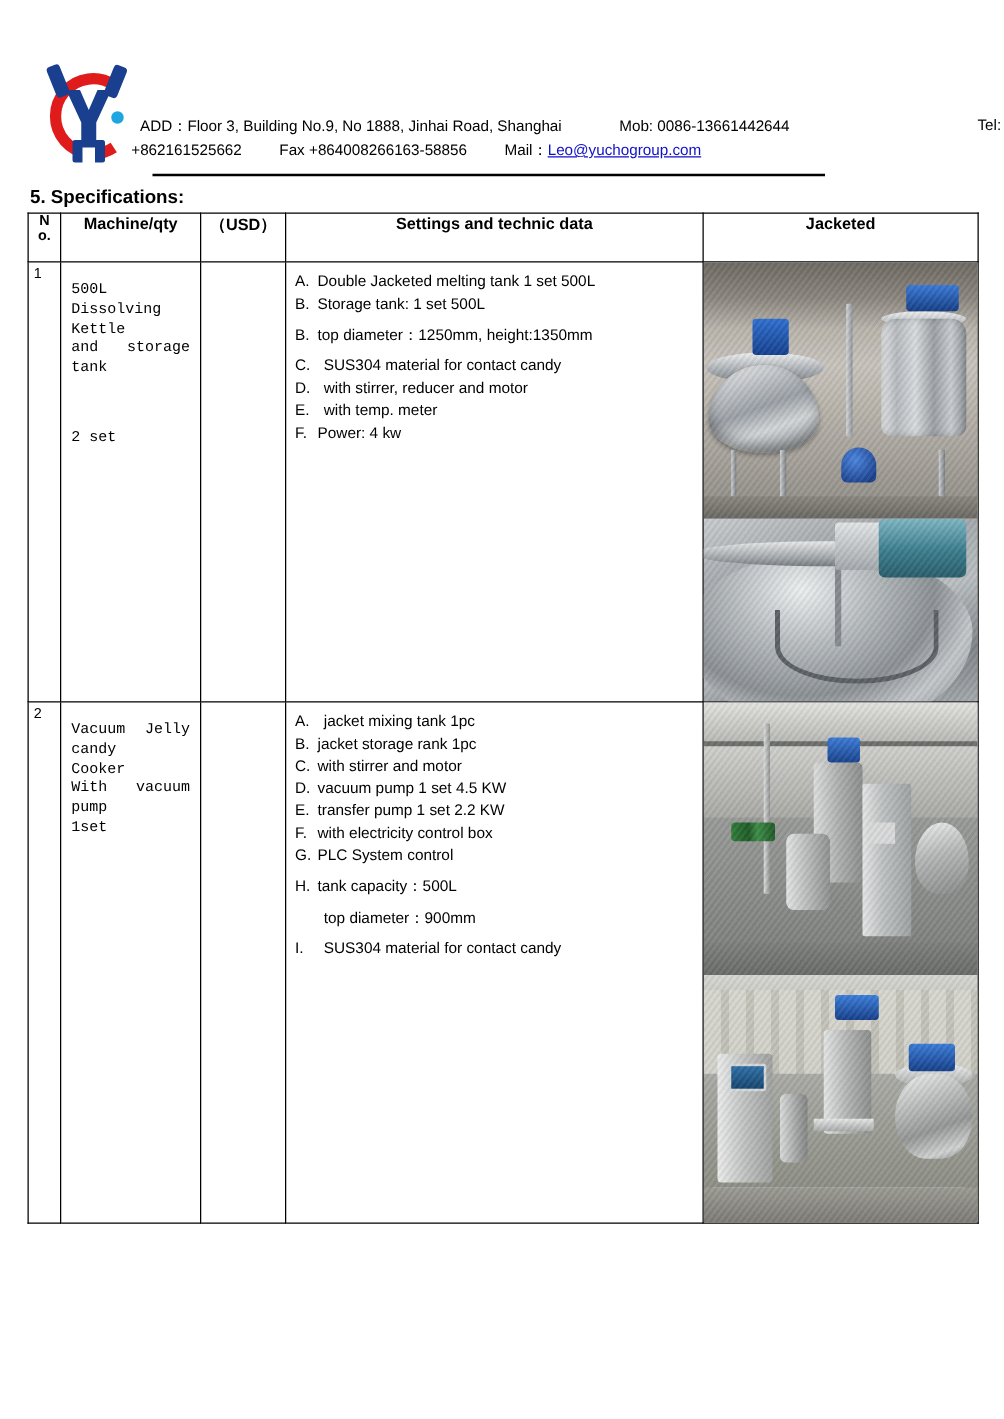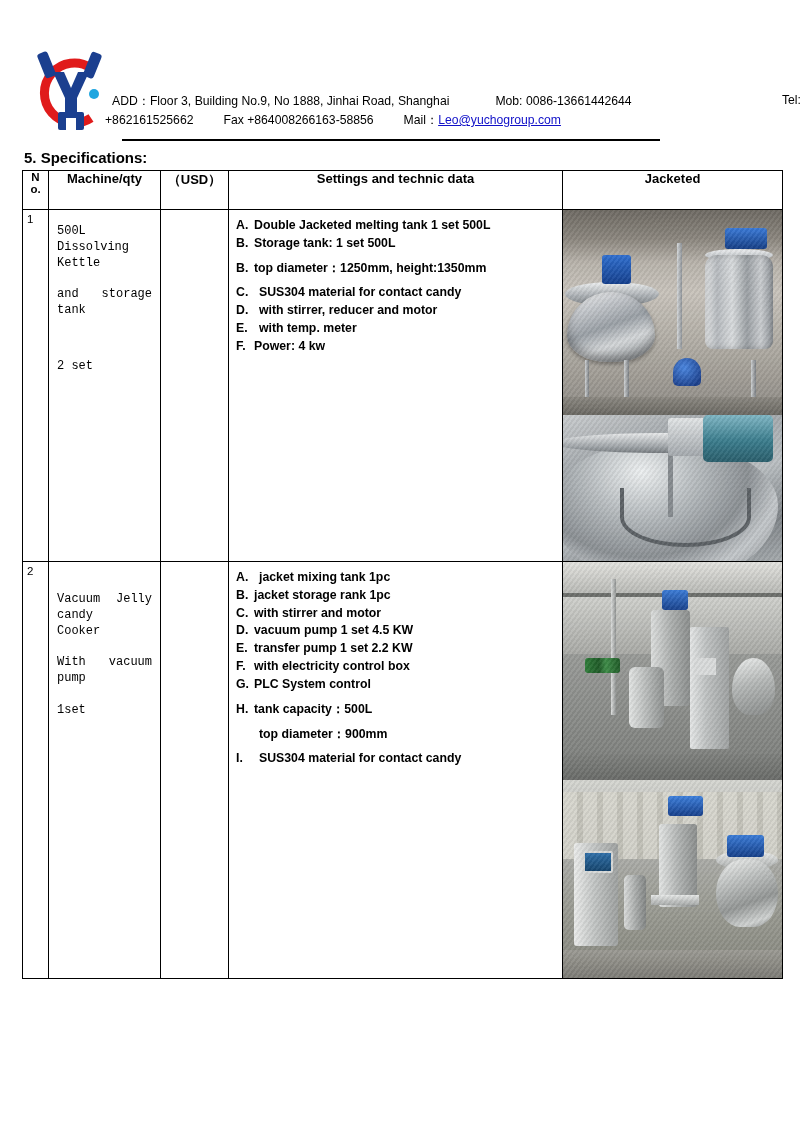--- a/index.html
+++ b/index.html
@@ -120,35 +120,34 @@
     vertical-align: top;
   }
   td.cell-mach {
     font-size: 12px;
     line-height: 1.32;
     padding: 14px 8px 8px 8px;
     text-align: justify;
     text-align-last: left;
   }
   td.cell-mach p { margin: 0 0 0 0; font-family: Liberation Mono, monospace; }
-  td.cell-mach p.spaced { margin-top: 16px; }
+  td.cell-mach p.spaced { }
   td.cell-mach p.spaced-lg { margin-top: 40px; }
   td.cell-mach p.just { text-align: justify; text-align-last: justify; }
 
   td.cell-usd { }
 
   td.cell-set {
     font-size: 12.3px;
     line-height: 1.45;
     padding: 7px 6px 8px 7px;
   }
   td.cell-set .li {
     display: block;
     white-space: nowrap;
-    font-weight: bold;
   }
   td.cell-set .li .lbl {
     display: inline-block;
     min-width: 18px;
   }
   td.cell-set .li.wide .lbl { min-width: 23px; }
   td.cell-set .li.pad { margin-top: 7px; }
   td.cell-set .li.indent { padding-left: 23px; }
 
   td.cell-pic {

